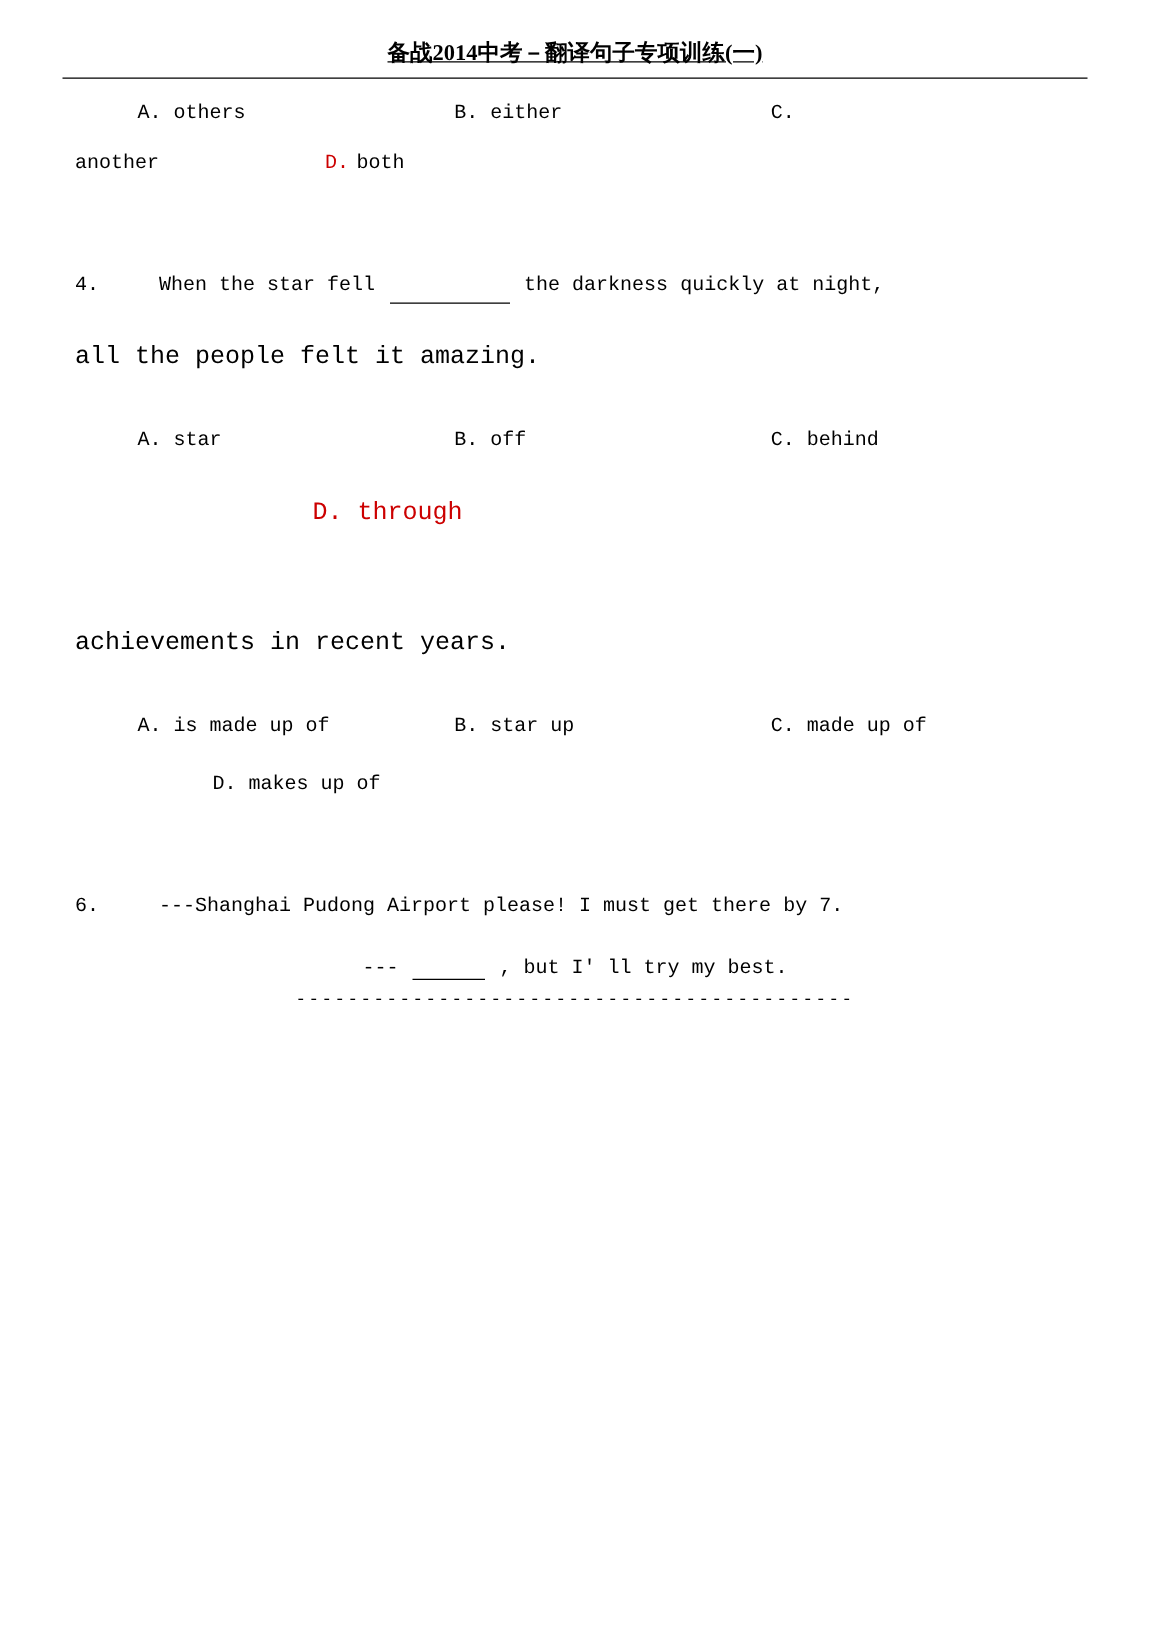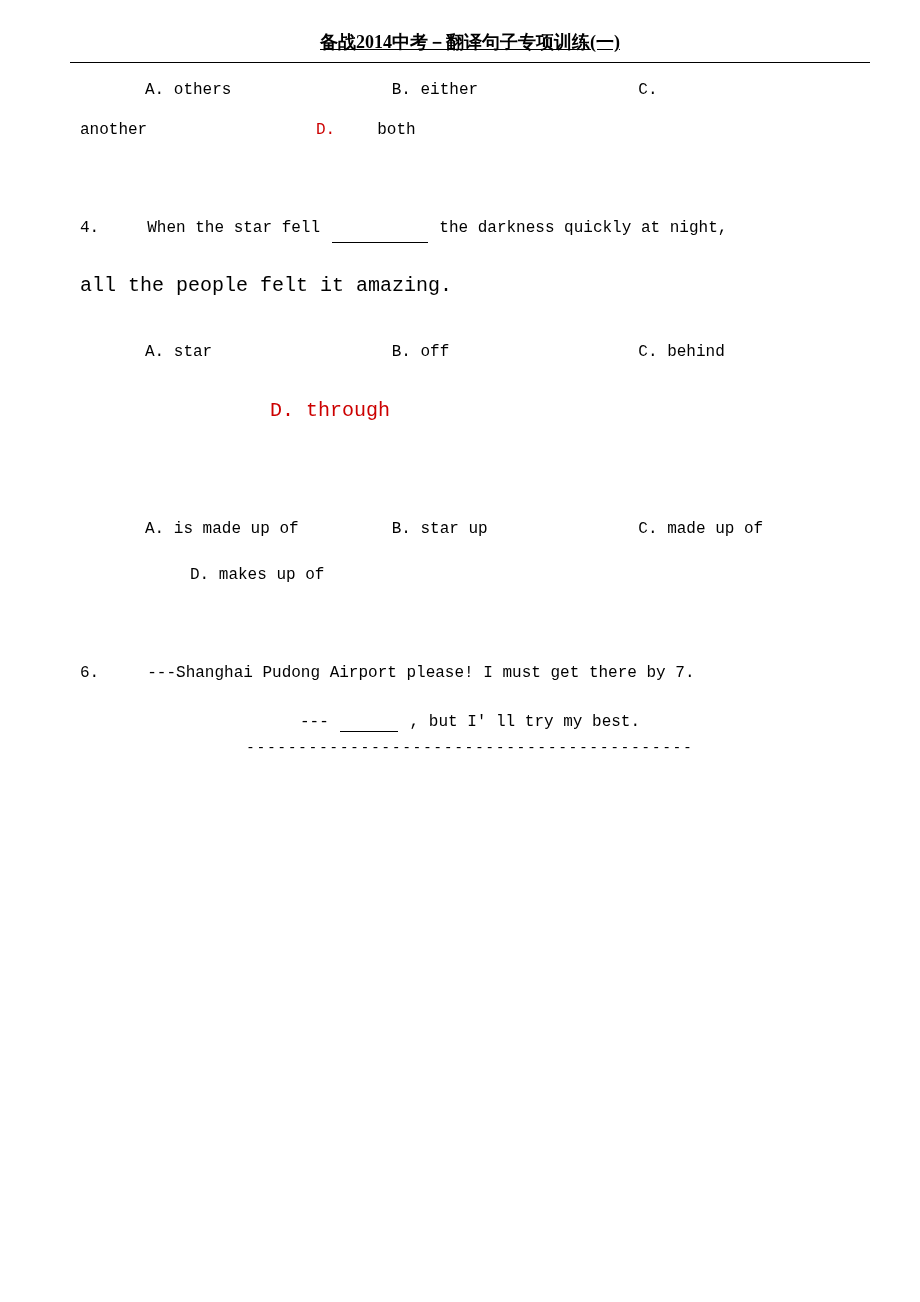--- a/index.html
+++ b/index.html
@@ -14,21 +14,21 @@
       background: #f0f0f0;
       font-family: 'Courier New', Courier, monospace;
       display: flex;
       justify-content: center;
     }
 
     .page {
       width: 920px;
       min-height: 1302px;
       background: #ffffff;
-      padding: 30px 50px 40px 70px;
+      padding: 30px 50px 40px 50px;
       position: relative;
     }
 
     .page-title {
       text-align: center;
       font-size: 18px;
       font-weight: bold;
       text-decoration: underline;
       color: #000;
       margin-bottom: 8px;
@@ -78,21 +78,20 @@
       align-items: center;
       padding-left: 60px;
       margin-bottom: 8px;
       font-size: 16px;
       color: #000;
     }
 
     .opt {
       flex: 1;
       font-size: 16px;
-      margin-left: 15px;
     }
 
     .opt-red {
       color: #000000;
     }
 
     .indent-option {
       padding-left: 200px;
       font-size: 20px;
       margin-top: 8px;
@@ -138,21 +137,21 @@
   <hr class="title-divider">
 
   <div class="options-row">
     <span class="opt">A. others</span>
     <span class="opt">B. either</span>
     <span class="opt">C.</span>
   </div>
 
   <div class="spacer"></div>
 
-  <div style="display:flex; align-items:flex-start; padding-left:10px; font-size:16px; margin-bottom:10px;gap:36px;">
+  <div style="display:flex; align-items:flex-start; padding-left:10px; font-size:16px; margin-bottom:10px;">
     <span style="min-width:200px;">another</span>
     <span style="color:#cc0000; margin-right:6px;">D.</span>
     <span>both</span>
   </div>
 
   <div class="spacer"></div>
   <div class="spacer"></div>
 
   <div class="question-block">
     <div class="question-text">
@@ -178,20 +177,21 @@
     <div class="indent-option">
       <span style="color:#cc0000;">D. through</span>
     </div>
   </div>
 
   <div class="spacer"></div>
   <div class="spacer"></div>
 
   <div class="question-block">
     <div class="spacer"></div>
+    <div class="question-text-cont">achievements in recent years.</div>
 
     <div class="spacer"></div>
 
     <div class="options-row-3">
       <span class="opt">A. is made up of</span>
       <span class="opt">B. star up</span>
       <span class="opt opt-red">C. made up of</span>
     </div>
 
     <div class="spacer-sm"></div>

